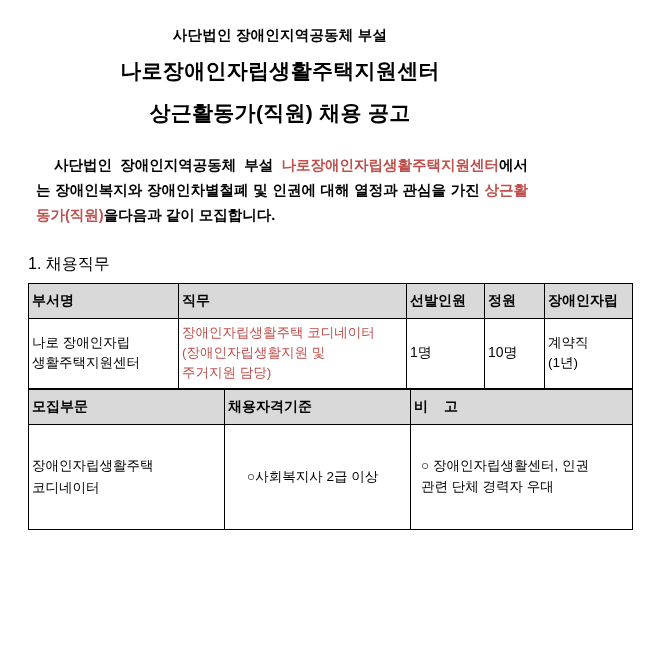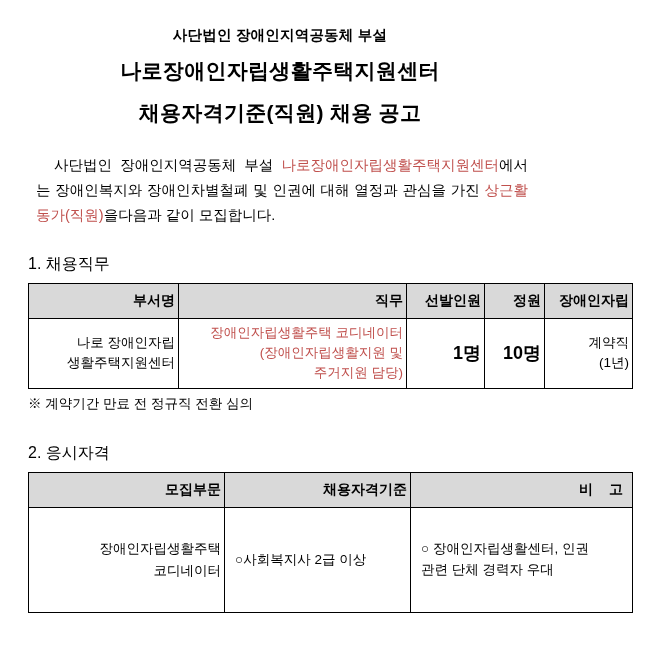--- a/index.html
+++ b/index.html
@@ -43,20 +43,21 @@
     letter-spacing: 0.3px;
     margin-bottom: 10px;
   }
   .intro {
     margin-top: 26px;
     font-size: 14.5px;
     line-height: 1.72;
     text-align: justify;
     text-justify: inter-word;
     padding: 0 6px 0 10px;
+    font-weight: bold;
   }
   .intro .indent {
     display: inline-block;
     width: 18px;
   }
   .hl {
     color: #c0504d;
   }
   .section-title {
     font-size: 16px;
@@ -69,74 +70,74 @@
   table {
     border-collapse: collapse;
     width: 604px;
     margin: 0 auto 0 2px;
     table-layout: fixed;
   }
   table td, table th {
     border: 1px solid #000000;
     font-size: 13.5px;
     padding: 4px 3px;
-    text-align: right;
+    text-align: left;
     vertical-align: middle;
     font-weight: normal;
   }
   thead th {
     background: #d9d9d9;
     font-weight: bold;
     height: 26px;
     font-size: 14px;
   }
   .t1 .cell-dept {
     line-height: 1.5;
     font-size: 13.5px;
   }
   .t1 .cell-duty {
     color: #c0504d;
     line-height: 1.5;
     font-size: 13.5px;
   }
   .t1 .cell-num, .t1 .cell-cap {
-    font-weight: bold;
-    font-size: 18px;
+    font-weight: normal;
+    font-size: 14px;
   }
   .t1 .cell-type {
     line-height: 1.5;
   }
   .note {
     font-size: 13.5px;
     margin: 6px 0 0 2px;
   }
   .t2 .body-cell {
     height: 96px;
     line-height: 1.6;
   }
   .t2 .cell-left {
     text-align: left;
-    padding-left: 10px;
+    padding-left: 22px;
   }
   .t2 .cell-remark {
     text-align: left;
     padding-left: 10px;
     line-height: 1.55;
   }
   .spacer-th { letter-spacing: 6px; margin-top: 40px; }
 </style>
 </head>
 <body>
 
 <div class="page">
 
   <div class="header-block">
     <div class="org-line">사단법인  장애인지역공동체  부설</div>
     <div class="title-main">나로장애인자립생활주택지원센터</div>
-    <div class="title-sub">채용자격기준(직원)  채용  공고</div>
+    <div class="title-sub">상근활동가(직원)  채용  공고</div>
   </div>
 
   <div class="intro">
     <span class="indent"></span><span>사단법인  장애인지역공동체  부설  </span><span class="hl">나로장애인자립생활주택지원센터</span><span>에서는  장애</span><span>인복지와 장애인차별철폐 및 인권에 대해 열정과 관심을 가진 </span><span class="hl">상근활동가(직원)</span><span>을</span><span>다음과  같이  모집합니다.</span>
   </div>
 
   <div class="section-title">1. 채용직무</div>
 
   <table class="t1">
     <colgroup>
@@ -163,23 +164,21 @@
 (장애인자립생활지원 및
 주거지원  담당)</td>
         <td class="cell-num">1명</td>
         <td class="cell-cap">10명</td>
         <td class="cell-type" style="white-space:pre-line">계약직
 (1년)</td>
       </tr>
     </tbody>
   </table>
 
-  <div class="note">※  계약기간 만료 전 정규직 전환 심의</div>
-
-  <div class="section-title second">2.  응시자격</div>
+
 
   <table class="t2">
     <colgroup>
       <col style="width:196px">
       <col style="width:186px">
       <col style="width:222px">
     </colgroup>
     <thead>
       <tr>
         <th>모집부문</th>

